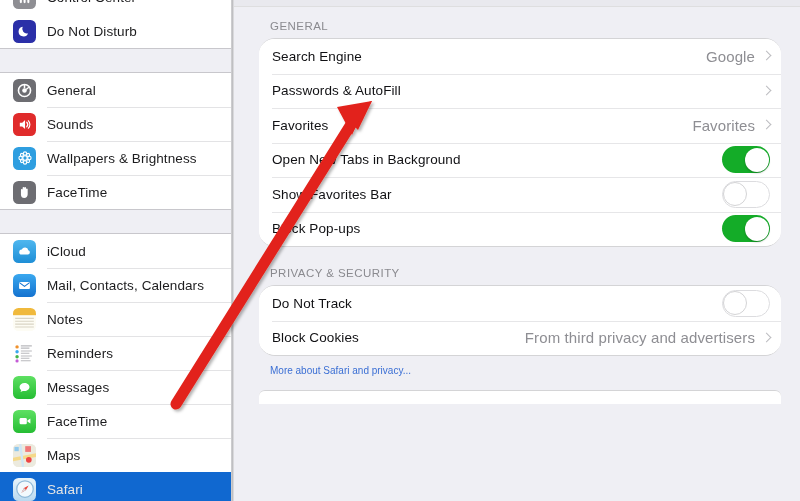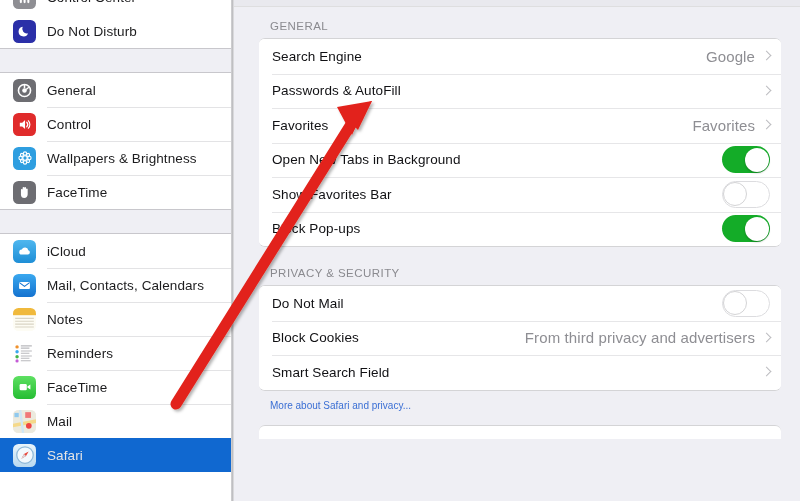--- a/index.html
+++ b/index.html
@@ -79,21 +79,21 @@
     background: #e9e9ee;
     border-bottom: 1px solid #dededf;
   }
   .sect-hdr {
     font-size: 11.5px; color: #8a8a8f;
     letter-spacing: .45px;
     padding: 0 0 6px 11px;
   }
   .card {
     background: #ffffff;
-    border-radius: 6px;
+    border-radius: 16px;
     overflow: hidden;
     border-top: 1px solid #d4d4d6;
     border-bottom: 1px solid #d4d4d6;
   }
   .row {
     height: 34.5px;
     display: flex; align-items: center;
     padding: 0 11px 0 13px;
     position: relative;
     background: #ffffff;
@@ -211,21 +211,21 @@
       </div>
 
       <div class="sb-row">
         <span class="sb-icon" style="background:#e02b2b;">
           <svg width="15" height="15" viewBox="0 0 16 16">
             <path d="M3 6h2.6L8.6 3.3v9.4L5.6 10H3z" fill="#fff"></path>
             <path d="M10.4 5.6a3.5 3.5 0 0 1 0 4.8" stroke="#fff" stroke-width="1.3" fill="none" stroke-linecap="round"></path>
             <path d="M12.1 4a5.7 5.7 0 0 1 0 8" stroke="#fff" stroke-width="1.2" fill="none" stroke-linecap="round"></path>
           </svg>
         </span>
-        <span class="sb-label">Control</span>
+        <span class="sb-label">Sounds</span>
       </div>
 
       <div class="sb-row">
         <span class="sb-icon" style="background:#2e9ee0;">
           <svg width="16" height="16" viewBox="0 0 16 16">
             <g fill="none" stroke="#fff" stroke-width="1.1">
               <circle cx="8" cy="8" r="2.2"></circle>
               <circle cx="8" cy="3.6" r="1.7"></circle>
                 <circle cx="8" cy="12.4" r="1.7"></circle>
               <circle cx="3.6" cy="8" r="1.7"></circle>
@@ -301,20 +301,28 @@
                 <path d="M5.6 8.2h7"></path>
               <path d="M5.6 10.5h9"></path>
                 <path d="M5.6 12.3h7"></path>
               <path d="M5.6 14.4h8"></path>
             </g>
           </svg>
         </span>
         <span class="sb-label">Reminders</span>
       </div>
 
+      <div class="sb-row">
+        <span class="sb-icon" style="background:linear-gradient(#5ee062,#25bd33);">
+          <svg width="15" height="15" viewBox="0 0 16 16">
+            <path d="M8 3.2c3 0 5.3 1.9 5.3 4.3S11 11.8 8 11.8a7 7 0 0 1-1.8-.2l-2.5 1.2.8-2a3.9 3.9 0 0 1-1.8-3.3C2.7 5.1 5 3.2 8 3.2z" fill="#fff"></path>
+          </svg>
+        </span>
+        <span class="sb-label">Messages</span>
+      </div>
 
       <div class="sb-row">
         <span class="sb-icon" style="background:linear-gradient(#5ee062,#25bd33);">
           <svg width="16" height="16" viewBox="0 0 16 16">
             <rect x="2.6" y="5" width="7.2" height="6.2" rx="1.3" fill="#fff"></rect>
             <path d="M10.4 7.6 L13.4 5.6v5l-3-2z" fill="#fff"></path>
           </svg>
         </span>
         <span class="sb-label">FaceTime</span>
       </div>
@@ -323,21 +331,21 @@
         <span class="sb-icon" style="background:#f2efe6;">
           <svg width="23" height="23" viewBox="0 0 16 16">
             <rect x="0" y="0" width="16" height="16" fill="#eceade"></rect>
             <path d="M0 9.5 L16 6.5 V9 L0 12z" fill="#f5d98a"></path>
             <path d="M5 0 L7 16" stroke="#cfe6f5" stroke-width="1.6" fill="none"></path>
             <rect x="8.5" y="1.5" width="4" height="4" fill="#f07878"></rect>
             <rect x="1" y="2" width="3" height="3" fill="#8fc9ee"></rect>
             <circle cx="11" cy="11" r="2" fill="#e44"></circle>
           </svg>
         </span>
-        <span class="sb-label">Mail</span>
+        <span class="sb-label">Maps</span>
       </div>
 
       <div class="sb-row selected">
         <span class="sb-icon" style="background:linear-gradient(#e8f4fb,#b9d9ef);">
           <svg width="20" height="20" viewBox="0 0 16 16">
             <circle cx="8" cy="8" r="6.6" fill="#f2f9fd" stroke="#8fb9d8" stroke-width="1"></circle>
             <path d="M10.9 5.1 L7.2 7.2 L5.1 10.9 L8.8 8.8z" fill="#e8463a"></path>
             <path d="M7.2 7.2 L8.8 8.8 L5.1 10.9z" fill="#d8d8dc"></path>
           </svg>
         </span>
@@ -408,42 +416,36 @@
       </div>
     </div>
 
     <div class="spacer-20"></div>
 
     <div class="sect-hdr">PRIVACY &amp; SECURITY</div>
 
     <div class="card">
 
       <div class="row">
-        <span class="row-label">Do Not Mail</span>
+        <span class="row-label">Do Not Track</span>
         <span class="row-right">
           <span class="toggle off">
             <span class="knob"></span>
           </span>
         </span>
       </div>
 
       <div class="row">
         <span class="row-label">Block Cookies</span>
         <span class="row-right">
           <span class="row-value">From third privacy and advertisers</span>
           <span class="chev"></span>
         </span>
       </div>
 
-      <div class="row">
-        <span class="row-label">Smart Search Field</span>
-        <span class="row-right">
-          <span class="chev"></span>
-        </span>
-      </div>
 
     </div>
 
     <div class="link-note">More about Safari and privacy...</div>
 
     <div class="spacer-14"></div>
     <div class="card-partial"></div>
   </div>
 
   <svg id="arrow-overlay" viewBox="0 0 800 501">

